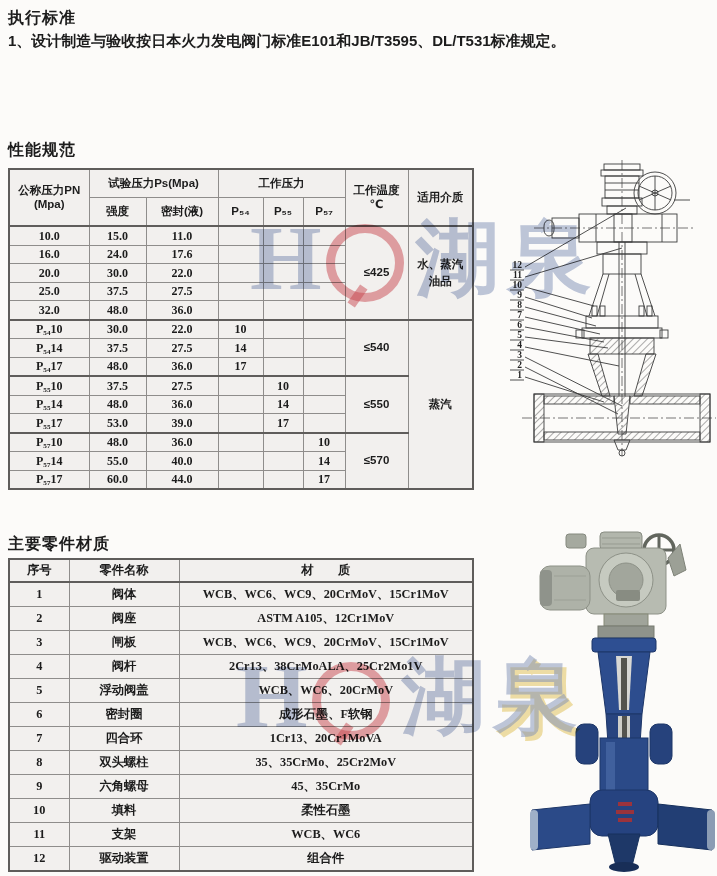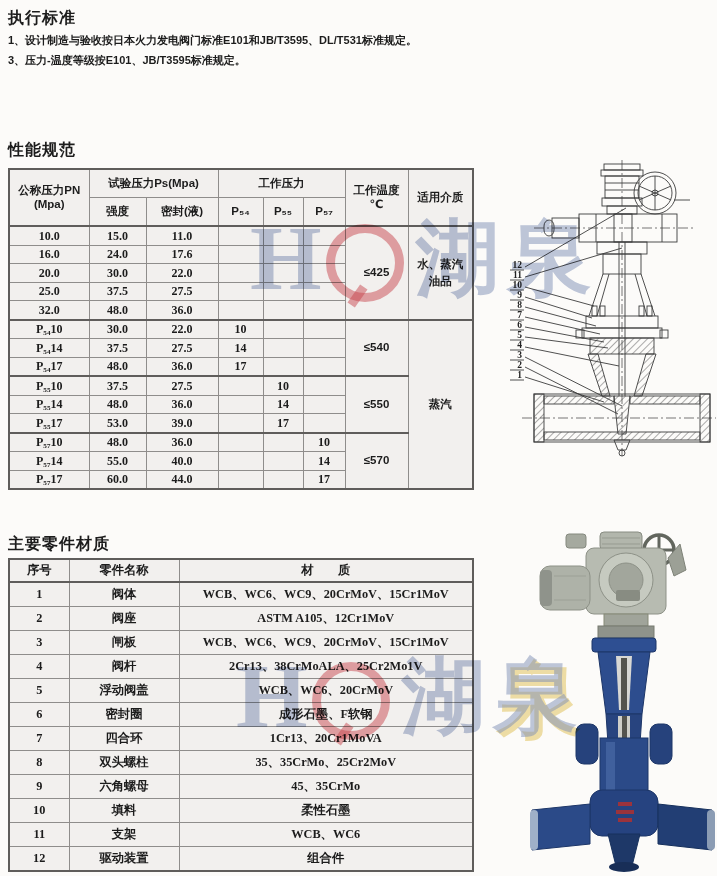--- a/index.html
+++ b/index.html
@@ -8,21 +8,21 @@
     background:#fcfbf9;color:#1c1c1c;
     font-family:"Liberation Sans","DejaVu Sans",sans-serif;
   }
   .abs{position:absolute;}
 
   
   .sec-title{font-size:16px;font-weight:700;letter-spacing:1px;}
 
   
   #standards-list{margin:0;padding:0;list-style:none;}
-  #standards-list li{font-size:11px;font-weight:700;height:19.5px;line-height:19.5px;white-space:nowrap;}
+  #standards-list li{font-size:15px;font-weight:700;height:19.5px;line-height:19.5px;white-space:nowrap;}
 
   
   table{border-collapse:collapse;table-layout:fixed;background:#f2f0ee;}
   th,td{border:1px solid #8f8d8b;text-align:center;vertical-align:middle;padding:0;overflow:hidden;}
   .tbl{border:2px solid #5f5d5b;}
   thead th{font-size:11.5px;font-weight:700;white-space:pre-line;line-height:1.15;}
   #perf-table thead tr th{height:27px;}
   #perf-table tbody td{
     height:17.5px;font-size:12px;font-weight:700;line-height:1;
     font-family:"Liberation Serif","DejaVu Serif",serif;
@@ -57,21 +57,20 @@
   .dl{stroke:#3c3c3c;stroke-width:0.9;fill:none;}
   .cl{stroke:#3c3c3c;stroke-width:0.7;fill:none;stroke-dasharray:10 3 2 3;}
   .callout-num{font:700 9.5px "Liberation Serif","DejaVu Serif",serif;fill:#222;}
 </style>
 </head>
 <body>
 
 <div class="abs sec-title" style="left:8px;top:8px;">执行标准</div>
 <ul id="standards-list" class="abs" style="left:8px;top:31px;width:700px;">
     <li>1、设计制造与验收按日本火力发电阀门标准E101和JB/T3595、DL/T531标准规定。</li>
-    <li>3、压力-温度等级按E101、JB/T3595标准规定。</li>
   </ul>
 
 <div class="abs sec-title" style="left:8px;top:140px;">性能规范</div>
 
 <table id="perf-table" class="abs tbl" style="left:8px;top:168px;width:464px;">
   <colgroup>
     <col style="width:80px">
       <col style="width:57px">
       <col style="width:72px">
     <col style="width:45px">

